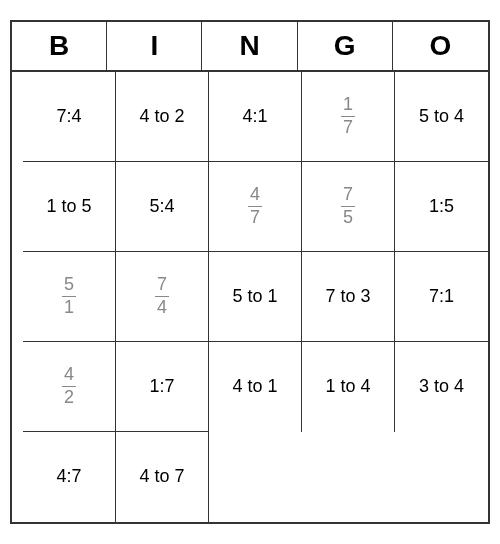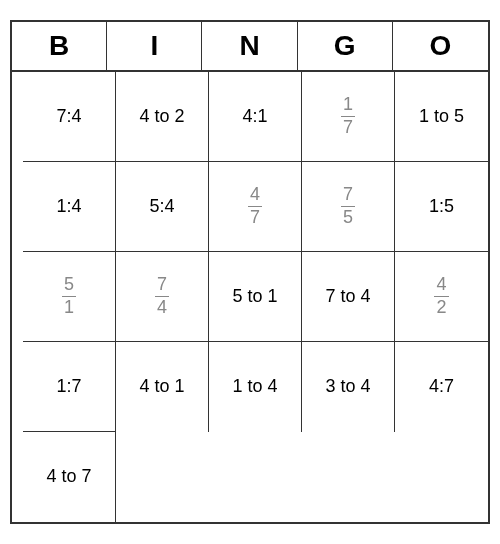--- a/index.html
+++ b/index.html
@@ -85,22 +85,22 @@
   <div class="bingo-body">
   <div class="cell">7:4</div>
       <div class="cell">4 to 2</div>
       <div class="cell">4:1</div>
       <div class="cell">
         <span class="fraction">
           <span class="numerator">1</span>
           <span class="denominator">7</span>
         </span>
       </div>
+      <div class="cell">5 to 4</div>
       <div class="cell">1 to 5</div>
-      <div class="cell">1:4</div>
       <div class="cell">5:4</div>
       <div class="cell">
         <span class="fraction">
           <span class="numerator">4</span>
           <span class="denominator">7</span>
         </span>
       </div>
       <div class="cell">
         <span class="fraction">
           <span class="numerator">7</span>
@@ -114,21 +114,22 @@
           <span class="denominator">1</span>
         </span>
       </div>
       <div class="cell">
         <span class="fraction">
           <span class="numerator">7</span>
           <span class="denominator">4</span>
         </span>
       </div>
       <div class="cell">5 to 1</div>
-      <div class="cell">7 to 4</div>
+      <div class="cell">7 to 3</div>
+      <div class="cell">7:1</div>
       <div class="cell">
         <span class="fraction">
           <span class="numerator">4</span>
           <span class="denominator">2</span>
         </span>
       </div>
       <div class="cell">1:7</div>
       <div class="cell">4 to 1</div>
       <div class="cell">1 to 4</div>
       <div class="cell">3 to 4</div>

